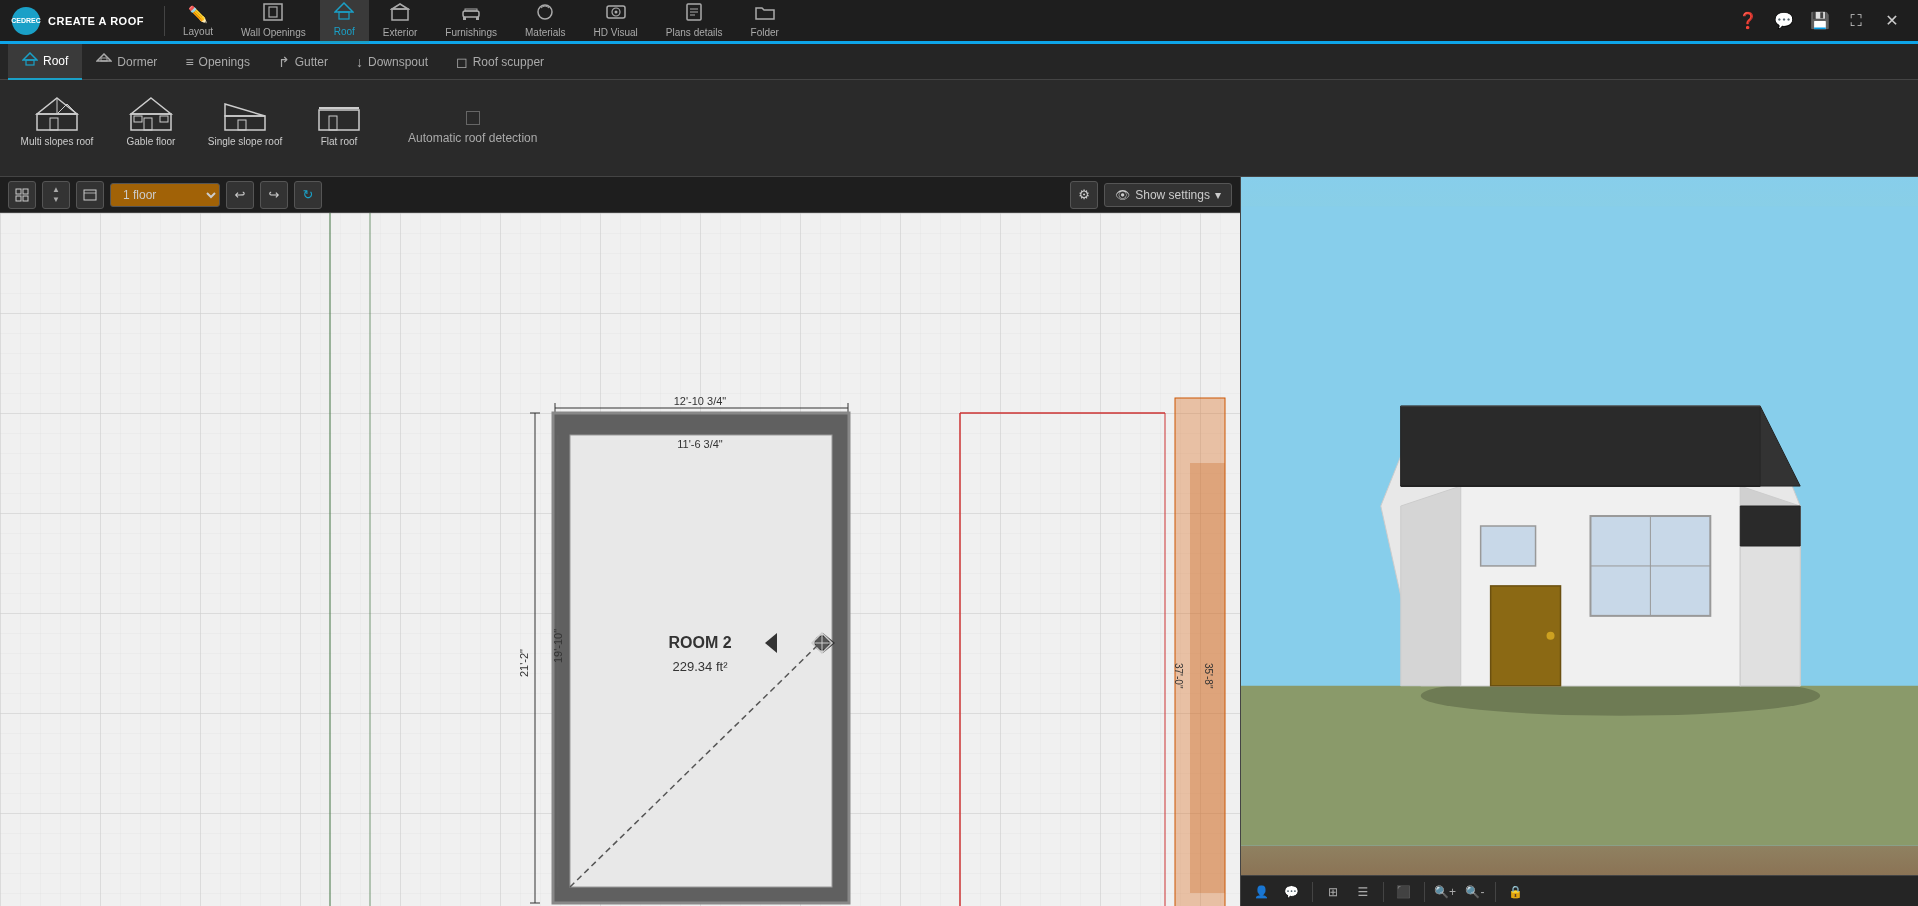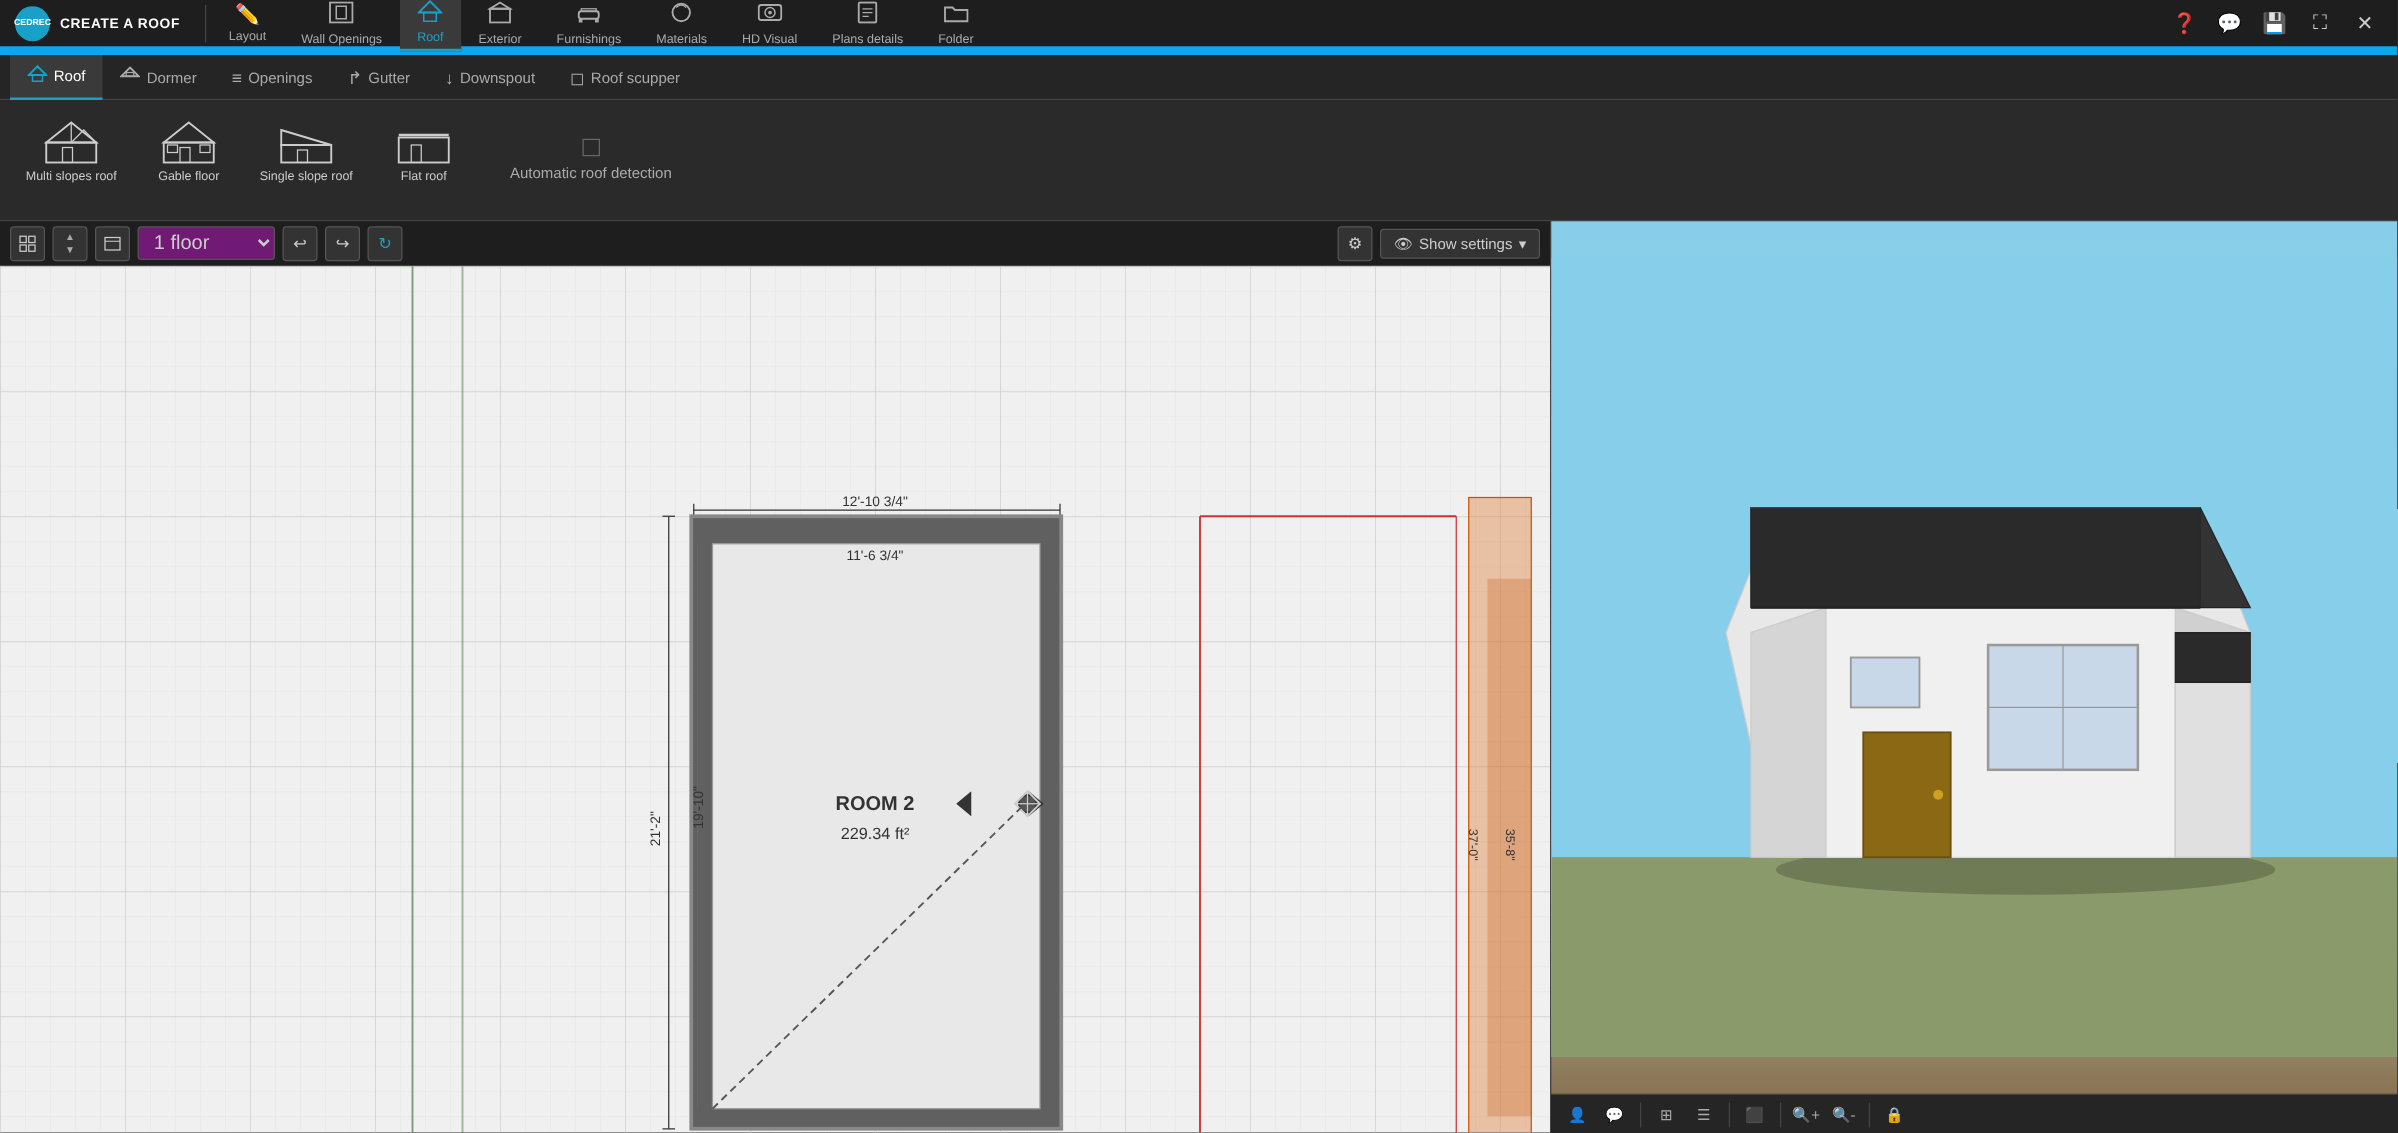--- a/index.html
+++ b/index.html
@@ -12,21 +12,21 @@
       overflow: hidden;
       font-size: 12px;
     }
 
     
     .top-toolbar {
       display: flex;
       align-items: center;
       background: #1e1e1e;
       height: 44px;
-      border-bottom: 7px solid #0ea5e9;
+      border-bottom: 3px solid #0ea5e9;
     }
     .logo-area {
       display: flex;
       align-items: center;
       padding: 0 12px;
       gap: 8px;
       min-width: 160px;
     }
     .logo-circle {
       width: 28px; height: 28px;
@@ -167,26 +167,26 @@
       width: 28px; height: 28px;
       background: #333;
       border: 1px solid #555;
       border-radius: 3px;
       display: flex; align-items: center; justify-content: center;
       cursor: pointer;
       color: #ccc;
       font-size: 13px;
     }
     .floor-select {
-      background: #701a75;
+      background: #a16207;
       border: 1px solid #555;
       color: #ccc;
       padding: 3px 8px;
       border-radius: 3px;
-      font-size: 16px;
+      font-size: 12px;
       cursor: pointer;
       width: 110px;
     }
     .canvas-toolbar-right {
       margin-left: auto;
       display: flex;
       align-items: center;
       gap: 6px;
     }
     .show-settings-btn {

